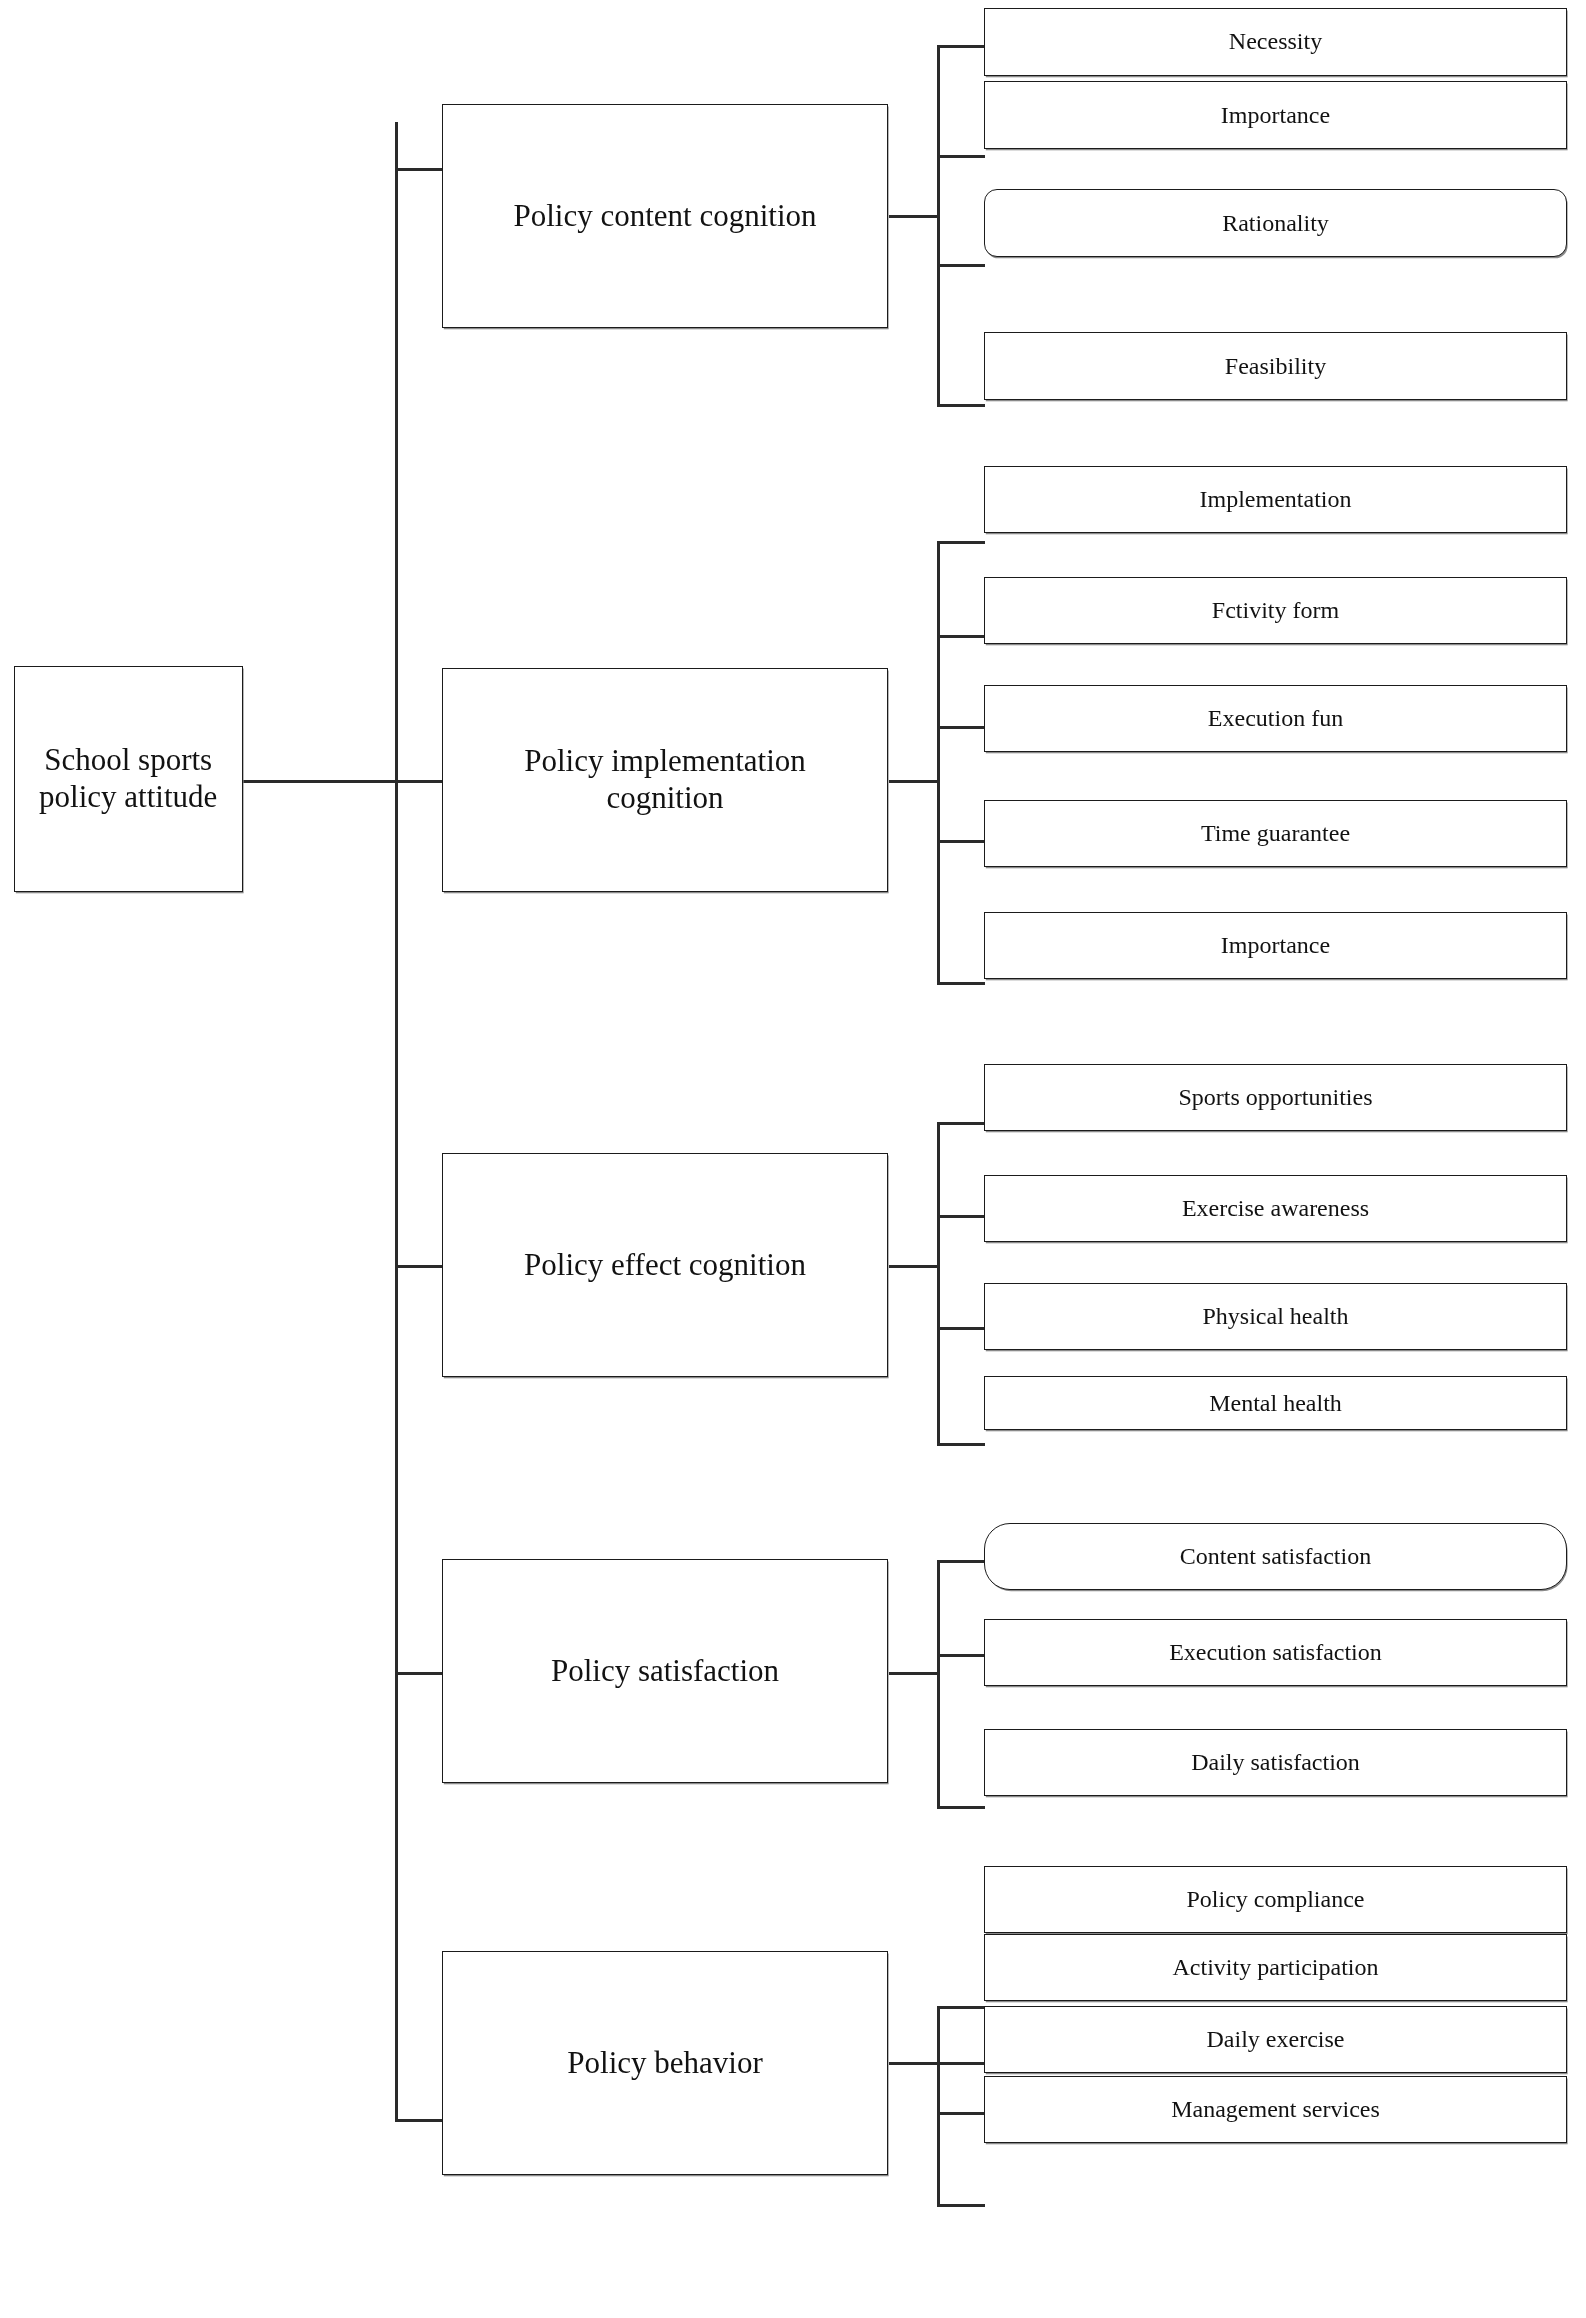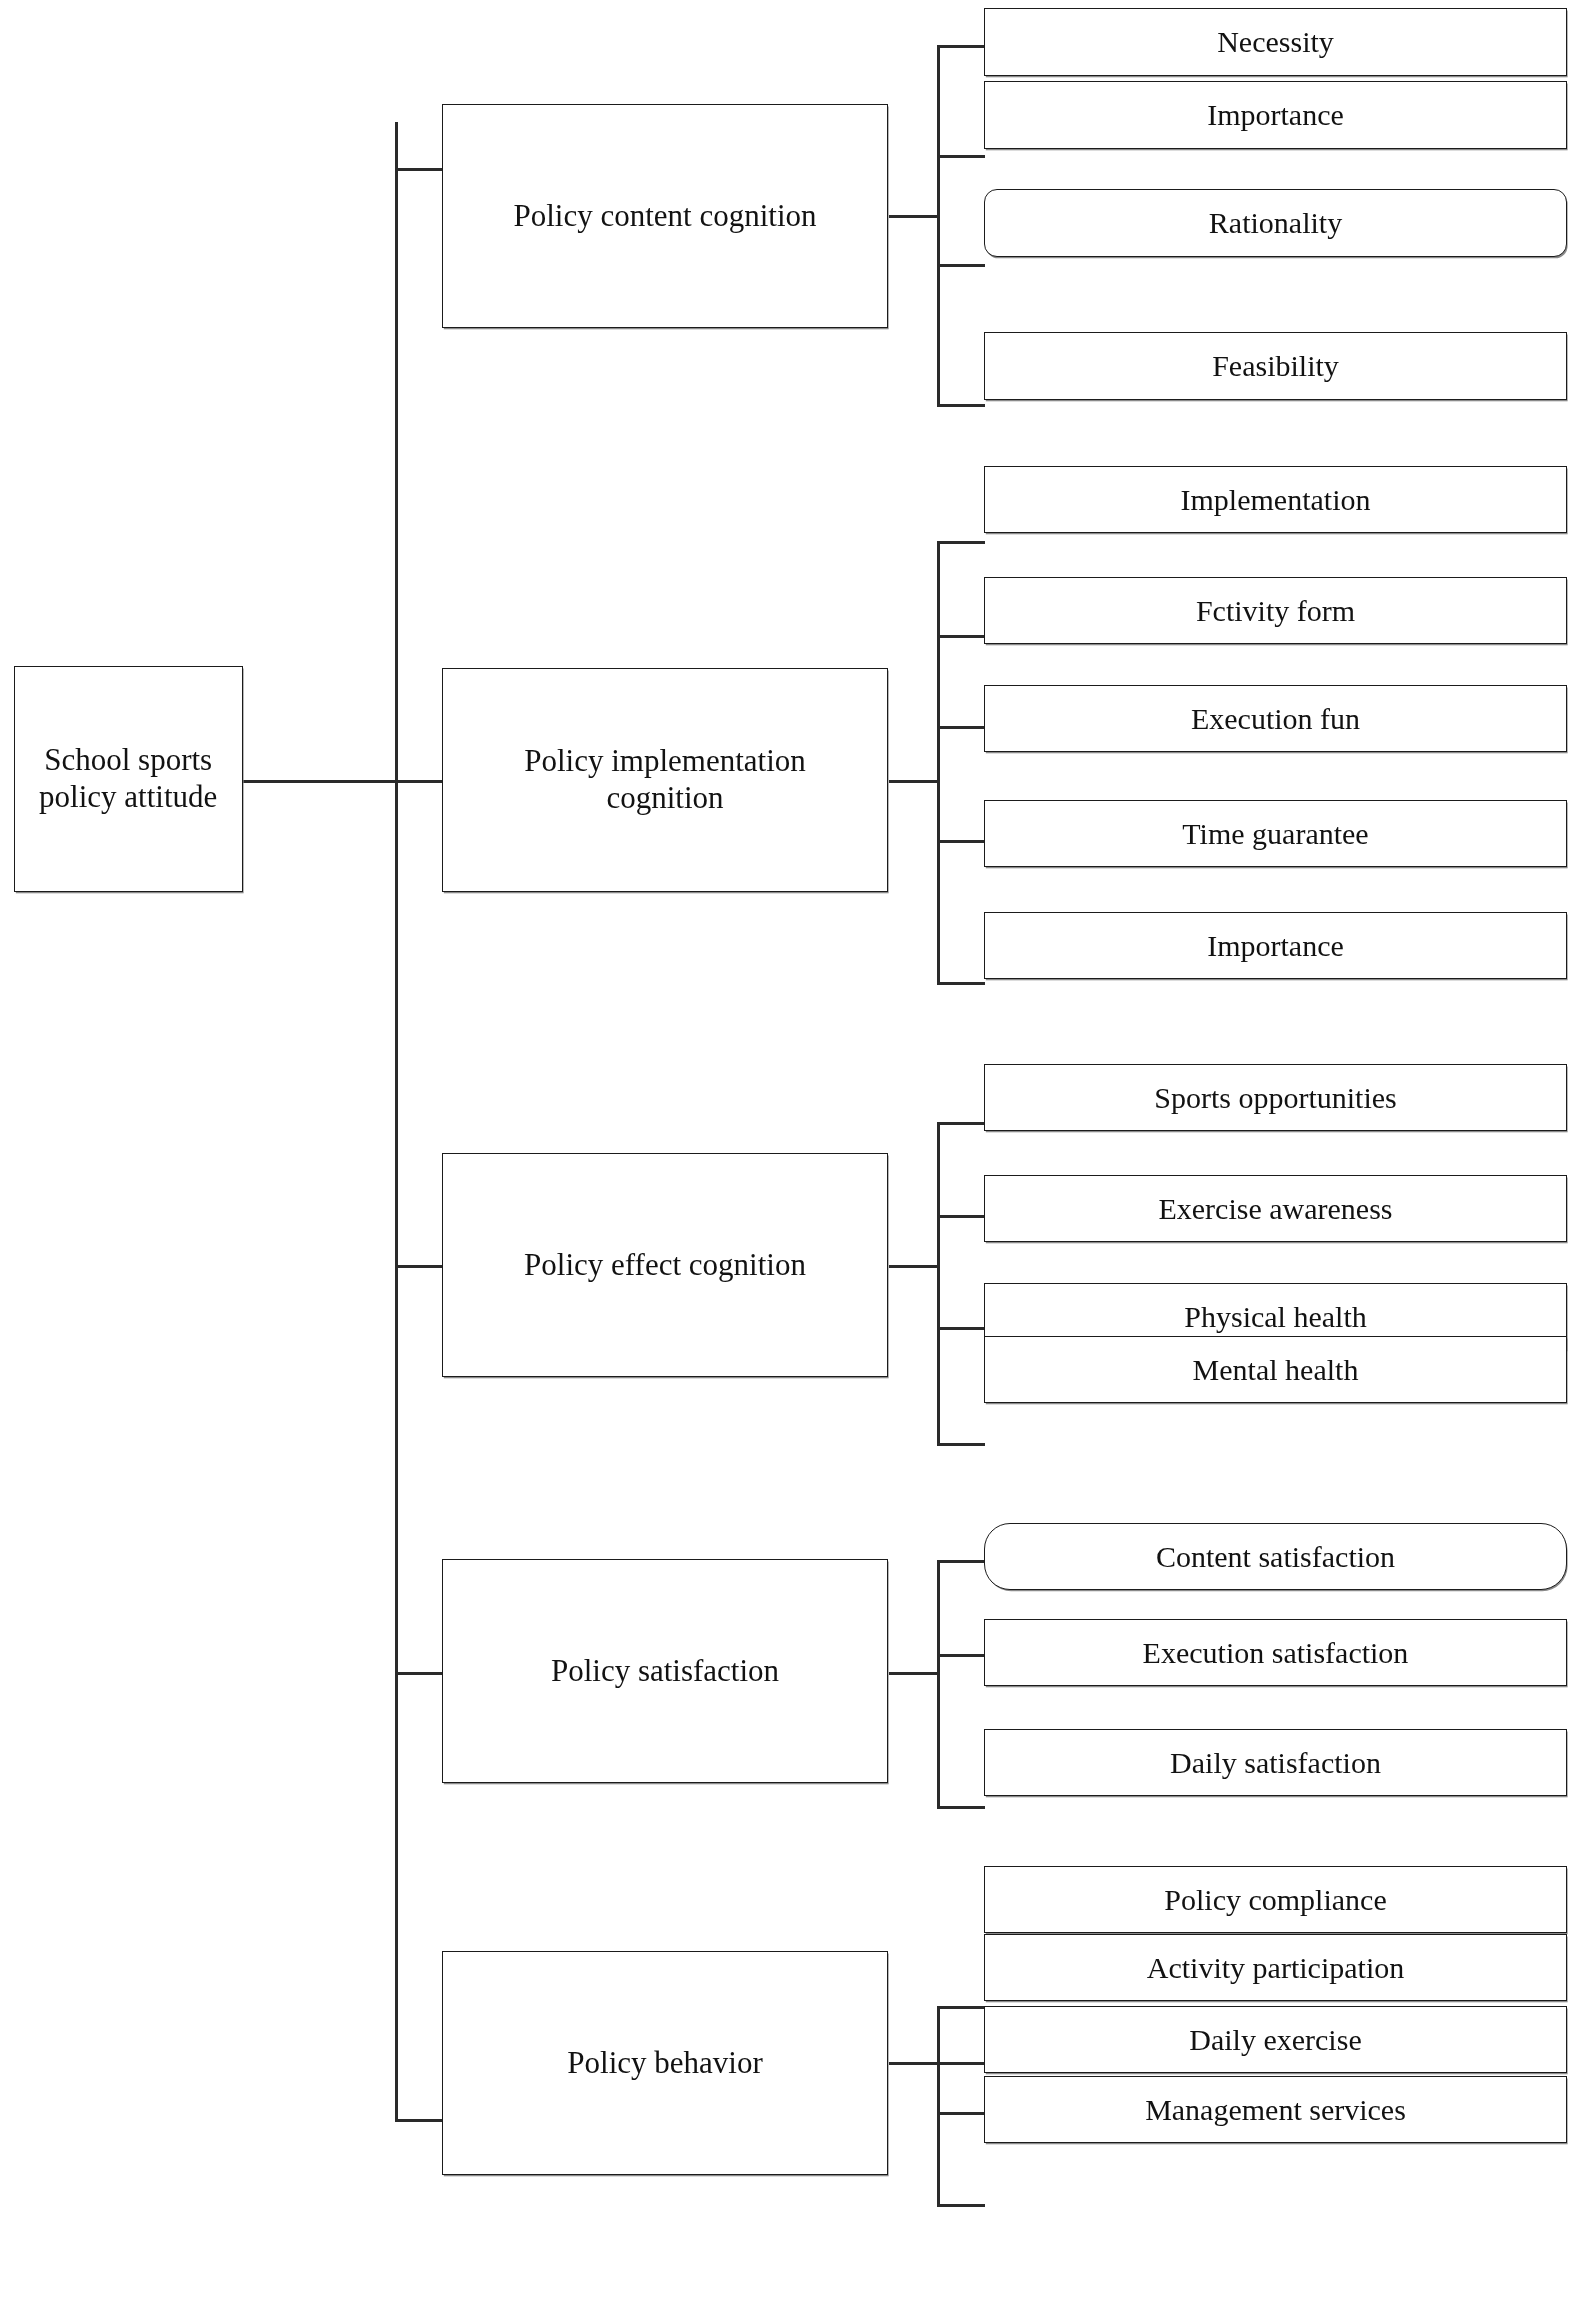--- a/index.html
+++ b/index.html
@@ -26,21 +26,21 @@
     display: flex;
     align-items: center;
     justify-content: center;
     text-align: center;
     color: #121212;
     line-height: 1.18;
     z-index: 3;
   }
   .node.root      { font-size: 31px; }
   .node.level2    { font-size: 31px; }
-  .node.leaf      { font-size: 30px; }
+  .node.leaf      { font-size: 24px; }
 
   .node-label { display: block; padding: 0 6.2px; white-space: pre-line; }
 
   
   .conn {
     position: absolute;
     background: #2a2a2a;
     z-index: 1;
   }
   .conn.v { width: 2.5px; }
@@ -131,21 +131,21 @@
 
   <div class="node leaf" style="left:984px; top:1064px; width:583px; height:67px;">
     <span class="node-label">Sports opportunities</span>
   </div>
   <div class="node leaf" style="left:984px; top:1175px; width:583px; height:67px;">
     <span class="node-label">Exercise awareness</span>
   </div>
   <div class="node leaf" style="left:984px; top:1283px; width:583px; height:67px;">
     <span class="node-label">Physical health</span>
   </div>
-  <div class="node leaf" style="left:984px; top:1336px; width:583px; height:67px;">
+  <div class="node leaf" style="left:984px; top:1376px; width:583px; height:54px;">
     <span class="node-label">Mental health</span>
   </div>
 
   <div class="node level2" style="left:442px; top:1559px; width:446px; height:224px;">
     <span class="node-label">Policy satisfaction</span>
   </div>
   <div class="conn h" style="left:889px; top:1672px; width:51px;"></div>
   <div class="conn v" style="left:937px; top:1560px; height:249px;"></div>
 
   <div class="conn h" style="left:937px; top:1560px; width:48px;"></div>

